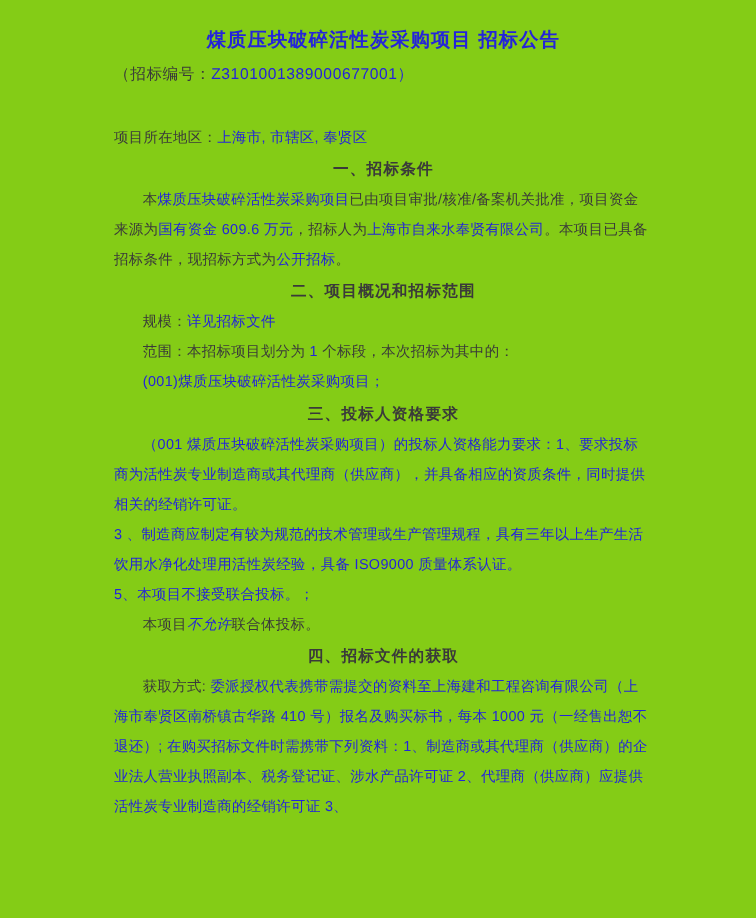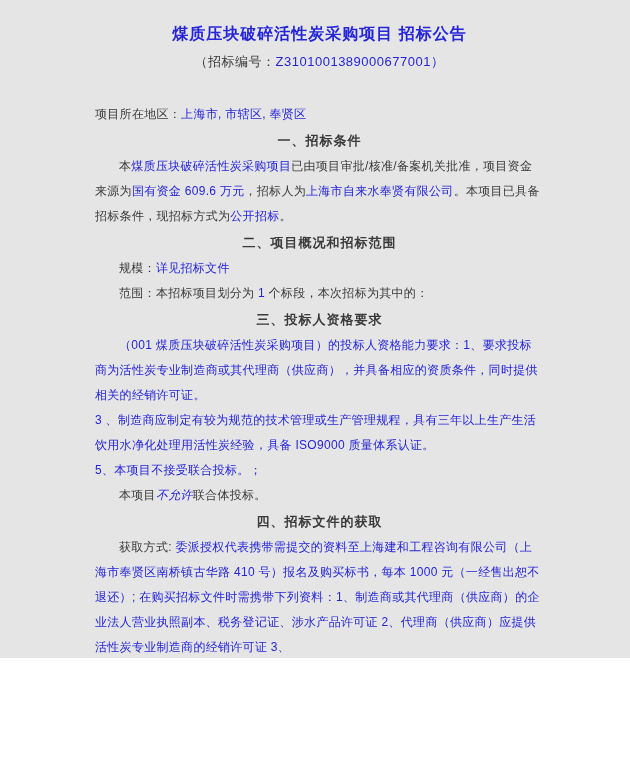--- a/index.html
+++ b/index.html
@@ -1,37 +1,37 @@
 <!DOCTYPE html>
 <html style="--blue: #2424da; --dark: #3a3a3a;"><head>
 <meta charset="utf-8">
 <style>
   html, body { margin: 0; padding: 0; background: #ffffff; }
   body { font-family: "Liberation Sans", "DejaVu Sans", sans-serif; }
   .page {
     position: relative;
     width: 630px;
-    height: 658px;
+    height: 765px;
     box-sizing: border-box;
-    background: #e5e5e5;
+    background: #84cc16;
     padding: 14px 86px 26px 95px;
     overflow: hidden;
   }
   .doc-title {
     font-size: 16px;
     font-weight: bold;
     color: var(--blue, #2424da);
     text-align: center;
     margin: 8px 0 0 0;
     line-height: 24px;
     letter-spacing: 1px;
   }
   .doc-subtitle {
     font-size: 13px;
-    text-align: center;
+    text-align: left;
     margin: 5px 0 0 0;
     line-height: 22px;
     letter-spacing: 0.5px;
   }
   .doc-body {
     margin-top: 29px;
     font-size: 12px;
     color: var(--dark, #3a3a3a);
   }
   .sec-heading {
@@ -59,20 +59,21 @@
 <div class="page">
   <h1 class="doc-title">煤质压块破碎活性炭采购项目 招标公告</h1>
   <div class="doc-subtitle"><span class="seg seg-dark">（招标编号：</span><span class="seg seg-blue">Z3101001389000677001）</span></div>
   <div class="doc-body">
       <p class="line"><span class="seg seg-dark">项目所在地区：</span><span class="seg seg-blue">上海市, 市辖区, 奉贤区</span></p>
       <h2 class="sec-heading">一、招标条件</h2>
       <p class="para-indent"><span class="seg seg-dark">本</span><span class="seg seg-blue">煤质压块破碎活性炭采购项目</span><span class="seg seg-dark">已由项目审批/核准/备案机关批准，项目资金来源为</span><span class="seg seg-blue">国有资金 609.6 万元</span><span class="seg seg-dark">，招标人为</span><span class="seg seg-blue">上海市自来水奉贤有限公司</span><span class="seg seg-dark">。本项目已具备招标条件，现招标方式为</span><span class="seg seg-blue">公开招标</span><span class="seg seg-dark">。</span></p>
       <h2 class="sec-heading">二、项目概况和招标范围</h2>
       <p class="para-indent"><span class="seg seg-dark">规模：</span><span class="seg seg-blue">详见招标文件</span></p>
       <p class="para-indent"><span class="seg seg-dark">范围：本招标项目划分为 </span><span class="seg seg-blue">1</span><span class="seg seg-dark"> 个标段，本次招标为其中的：</span></p>
+      <p class="para-indent"><span class="seg seg-blue">(001)煤质压块破碎活性炭采购项目；</span></p>
       <h2 class="sec-heading">三、投标人资格要求</h2>
       <p class="para-indent"><span class="seg seg-blue">（001 煤质压块破碎活性炭采购项目）的投标人资格能力要求：1、要求投标商为活性炭专业制造商或其代理商（供应商），并具备相应的资质条件，同时提供相关的经销许可证。</span></p>
       <p class="para"><span class="seg seg-blue">3 、制造商应制定有较为规范的技术管理或生产管理规程，具有三年以上生产生活饮用水净化处理用活性炭经验，具备 ISO9000 质量体系认证。</span></p>
       <p class="para"><span class="seg seg-blue">5、本项目不接受联合投标。；</span></p>
       <p class="para-indent"><span class="seg seg-dark">本项目</span><span class="seg seg-blue seg-italic">不允许</span><span class="seg seg-dark">联合体投标。</span></p>
       <h2 class="sec-heading">四、招标文件的获取</h2>
       <p class="para-indent"><span class="seg seg-dark">获取方式: </span><span class="seg seg-blue">委派授权代表携带需提交的资料至上海建和工程咨询有限公司（上海市奉贤区南桥镇古华路 410 号）报名及购买标书，每本 1000 元（一经售出恕不退还）; 在购买招标文件时需携带下列资料：1、制造商或其代理商（供应商）的企业法人营业执照副本、税务登记证、涉水产品许可证 2、代理商（供应商）应提供活性炭专业制造商的经销许可证 3、</span></p>
     </div>
 </div>
 

